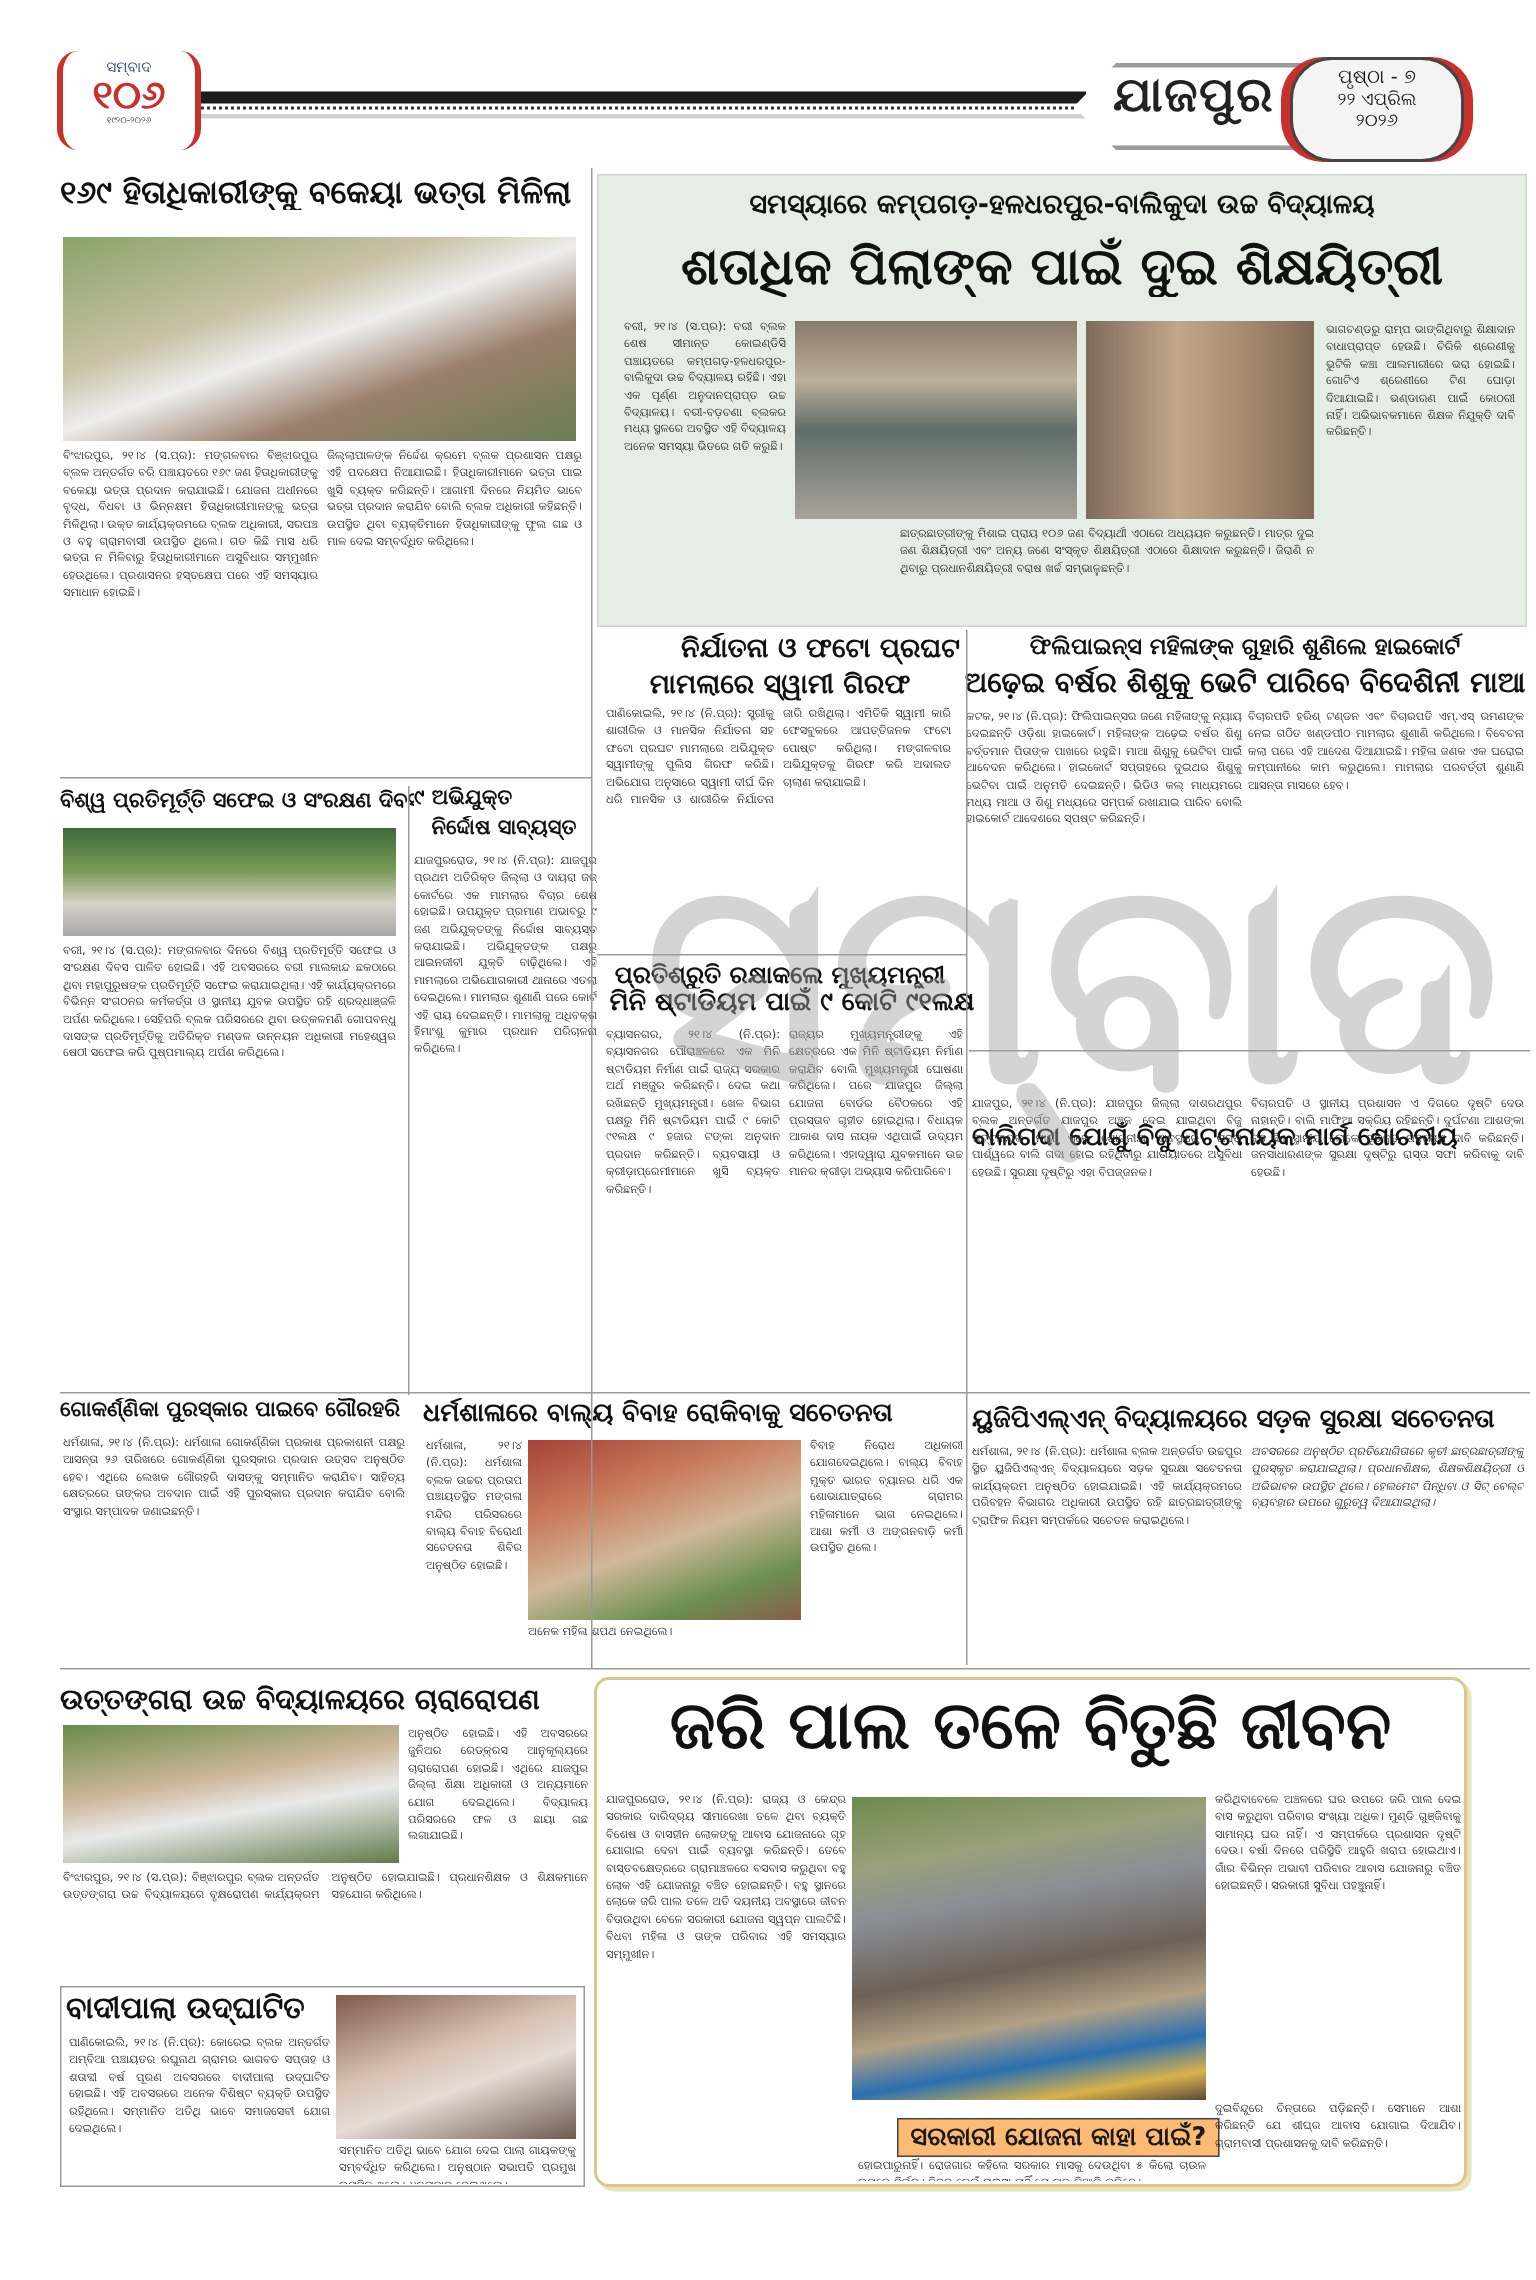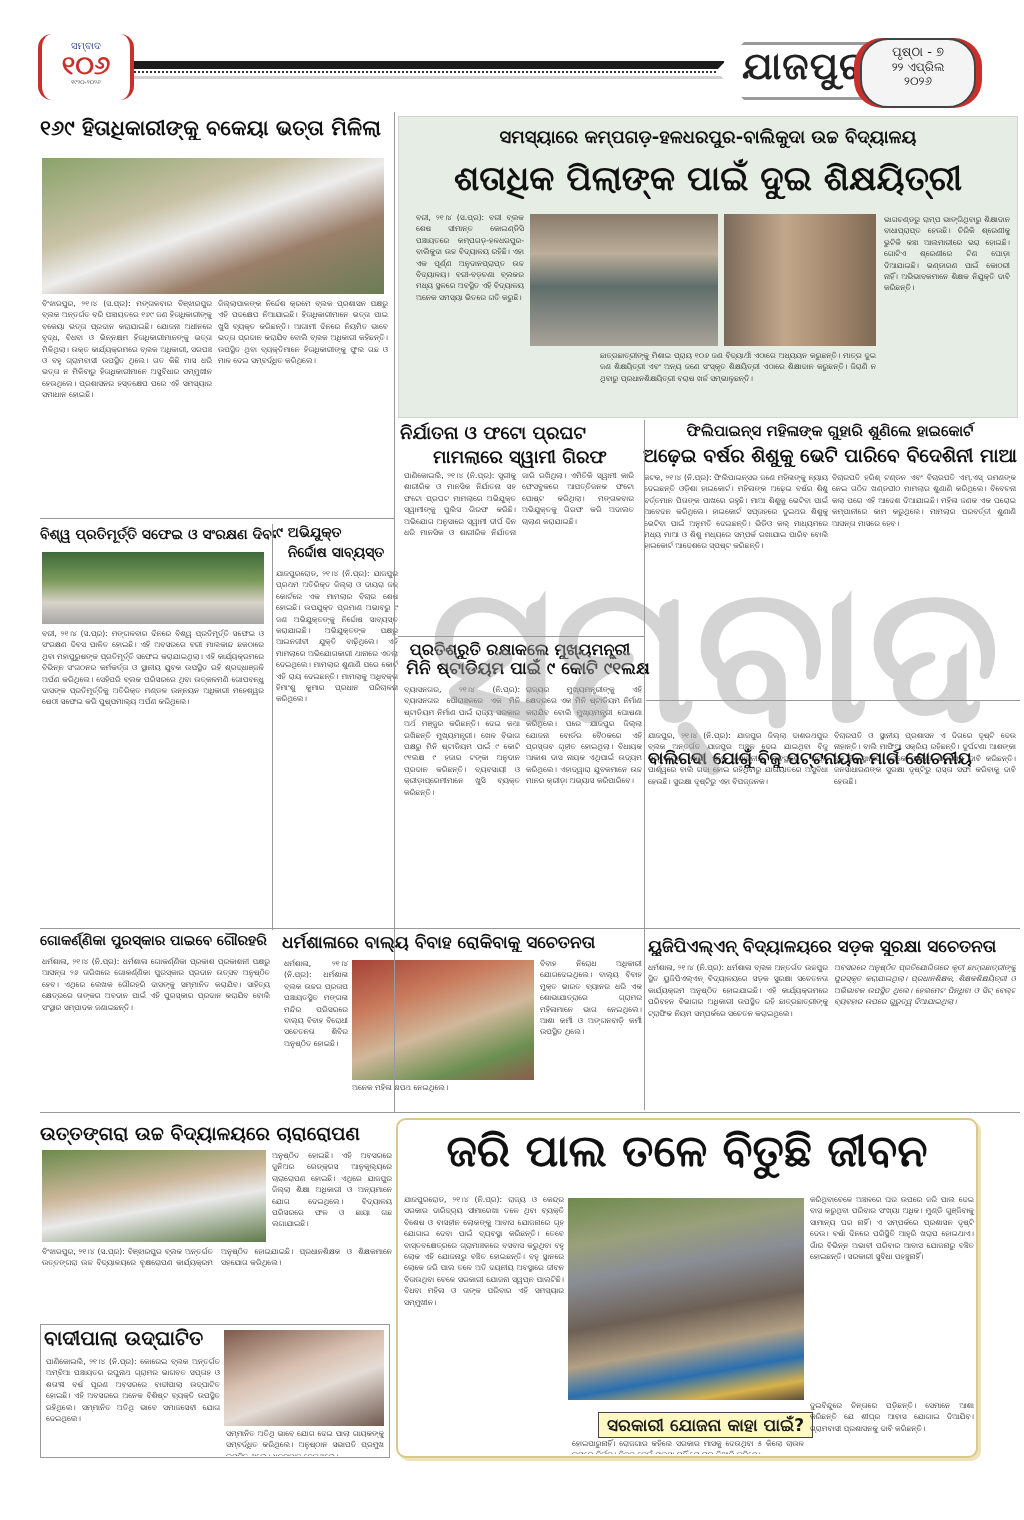--- a/index.html
+++ b/index.html
@@ -7,34 +7,34 @@
   .abs { position: absolute; }
   
   .logo { left: 38px; top: 34px; width: 96px; height: 66px; border-left: 4px solid #c9302c; border-right: 4px solid #c9302c; border-radius: 14px; text-align: center; }
   .logo .l1 { font-size: 10px; color: #2b3e8c; margin-top: 6px; }
   .logo .l2 { font-size: 26px; font-weight: bold; color: #c9302c; line-height: 26px; }
   .logo .l3 { font-size: 6px; color: #333; }
   .rule-thick { left: 134px; top: 61px; width: 590px; height: 8px; background: #1c1c1c; }
   .rule-dots { left: 134px; top: 71px; width: 590px; height: 3px; border-top: 2px dotted #333; }
   .rule-grey { left: 134px; top: 76px; width: 590px; height: 3px; background: #d0d0d0; }
   .section-tag { left: 716px; top: 42px; width: 200px; height: 58px; background: #fff; border: 3px solid #9a9a9a; border-left: none; clip-path: polygon(14% 0, 100% 0, 100% 100%, 14% 100%, 0 50%); }
-  .section-name { left: 742px; top: 44px; font-size: 38px; font-weight: bold; color: #222; letter-spacing: 1px; font-family: "DejaVu Sans", sans-serif; }
+  .section-name { left: 742px; top: 44px; font-size: 32px; font-weight: bold; color: #222; letter-spacing: 1px; font-family: "DejaVu Sans", sans-serif; }
   .page-badge { left: 860px; top: 38px; width: 116px; height: 70px; background: #f4f4f4; border: 2px solid #444; border-radius: 28px; text-align: center; box-shadow: -6px 0 0 #c9302c, 6px 0 0 #c9302c; }
   .page-badge .pg { font-size: 13px; margin-top: 4px; }
   .page-badge .dt { font-size: 12px; line-height: 14px; }
 
   .headline { font-weight: bold; color: #111; white-space: nowrap; overflow: hidden; }
   .body-col { font-size: 7.6px; line-height: 11.4px; color: #2a2a2a; text-align: justify; overflow: hidden; }
   .photo { background: linear-gradient(135deg, #6f8a5a, #b7a27c 40%, #d9d2c6 60%, #7c6f5f); overflow: hidden; }
   .vline { background: #999; width: 1px; }
   .hline { background: #999; height: 1px; }
 
   .green-box { left: 398px; top: 116px; width: 620px; height: 302px; background: #e6ede4; border: 1px solid #cfd8cc; }
   .jari-box { left: 396px; top: 1118px; width: 582px; height: 340px; background: #fff; border: 2px solid #d8c98a; border-radius: 10px; box-shadow: 3px 3px 0 #ece3b8; }
-  .boxed-sub { border: 1px solid #444; background: #fef9c3; padding: 2px 8px; font-size: 17px; font-weight: bold; }
+  .boxed-sub { border: 1px solid #444; background: #fdba74; padding: 2px 8px; font-size: 17px; font-weight: bold; }
   .watermark { left: 430px; top: 560px; font-size: 190px; font-weight: bold; color: rgba(160,160,160,0.45); line-height: 1; }
 </style>
 </head>
 <body>
 
 <div class="abs logo">
   <div class="l1">ସମ୍ବାଦ</div>
   <div class="l2">୧୦୬</div>
   <div class="l3">୧୯୨୦-୨୦୨୬</div>
 </div>
@@ -56,21 +56,21 @@
 
 <div class="abs green-box"></div>
 <div class="abs headline" style="left:398px;top:126px;width:620px;text-align:center;font-size:18px;">ସମସ୍ୟାରେ କମ୍ପଗଡ଼-ହଳଧରପୁର-ବାଲିକୁଦା ଉଚ୍ଚ ବିଦ୍ୟାଳୟ</div>
 <div class="abs headline" style="left:398px;top:158px;width:620px;text-align:center;font-size:34px;">ଶତାଧିକ ପିଲାଙ୍କ ପାଇଁ ଦୁଇ ଶିକ୍ଷୟିତ୍ରୀ</div>
 <div class="abs body-col" style="left:416px;top:212px;width:108px;height:200px;">ବରୀ, ୨୧।୪ (ସ.ପ୍ର): ବରୀ ବ୍ଲକ ଶେଷ ସୀମାନ୍ତ କୋଇଣ୍ଡିସି ପଞ୍ଚାୟତରେ କମ୍ପଗଡ଼-ହଳଧରପୁର-ବାଲିକୁଦା ଉଚ୍ଚ ବିଦ୍ୟାଳୟ ରହିଛି। ଏହା ଏକ ପୂର୍ଣ୍ଣ ଅନୁଦାନପ୍ରାପ୍ତ ଉଚ୍ଚ ବିଦ୍ୟାଳୟ। ବରୀ-ବଡ଼ଚଣା ବ୍ଲକର ମଧ୍ୟ ସ୍ଥଳରେ ଅବସ୍ଥିତ ଏହି ବିଦ୍ୟାଳୟ ଅନେକ ସମସ୍ୟା ଭିତରେ ଗତି କରୁଛି।</div>
 <div class="abs photo" style="left:530px;top:214px;width:188px;height:132px;background:linear-gradient(180deg,#8a7b6a 0%,#bcae9b 30%,#5f6e6a 55%,#a9a39a 100%);"></div>
 <div class="abs photo" style="left:724px;top:214px;width:152px;height:132px;background:linear-gradient(90deg,#7d6a5a,#c2a78b 40%,#a58a70 70%,#806a55);"></div>
 <div class="abs body-col" style="left:600px;top:350px;width:276px;height:62px;">ଛାତ୍ରଛାତ୍ରୀଙ୍କୁ ମିଶାଇ ପ୍ରାୟ ୧୦୬ ଜଣ ବିଦ୍ୟାର୍ଥୀ ଏଠାରେ ଅଧ୍ୟୟନ କରୁଛନ୍ତି। ମାତ୍ର ଦୁଇ ଜଣ ଶିକ୍ଷୟିତ୍ରୀ ଏବଂ ଅନ୍ୟ ଜଣେ ସଂସ୍କୃତ ଶିକ୍ଷୟିତ୍ରୀ ଏଠାରେ ଶିକ୍ଷାଦାନ କରୁଛନ୍ତି। ଜିରାଣି ନ ଥିବାରୁ ପ୍ରଧାନଶିକ୍ଷୟିତ୍ରୀ ବରାଷ ଖର୍ଚ୍ଚ ସମ୍ଭାଳୁଛନ୍ତି।</div>
 <div class="abs body-col" style="left:884px;top:214px;width:126px;height:172px;">ଭାଗଚଣ୍ଡରୁ ରାମ୍ପ ଭାଙ୍ଗିଥିବାରୁ ଶିକ୍ଷାଦାନ ବାଧାପ୍ରାପ୍ତ ହେଉଛି। ଚିରିକି ଶ୍ରେଣୀକୁ ଭୁଟିକି କଞ୍ଚା ଆଲମାରୀରେ ଭରା ହୋଇଛି। ଗୋଟିଏ ଶ୍ରେଣୀରେ ଟିଣ ଘୋଡ଼ା ଦିଆଯାଇଛି। ଭଣ୍ଡାରଣ ପାଇଁ କୋଠରୀ ନାହିଁ। ଅଭିଭାବକମାନେ ଶିକ୍ଷକ ନିଯୁକ୍ତି ଦାବି କରିଛନ୍ତି।</div>
 
-<div class="abs headline" style="left:400px;top:422px;width:240px;text-align:left;font-size:18px;">ନିର୍ଯାତନା ଓ ଫଟୋ ପ୍ରଘଟ</div>
+<div class="abs headline" style="left:400px;top:422px;width:240px;text-align:right;font-size:18px;">ନିର୍ଯାତନା ଓ ଫଟୋ ପ୍ରଘଟ</div>
 <div class="abs headline" style="left:400px;top:446px;width:240px;text-align:center;font-size:18px;">ମାମଲାରେ ସ୍ୱାମୀ ଗିରଫ</div>
 <div class="abs body-col" style="left:404px;top:470px;width:230px;height:160px;column-count:2;column-gap:6px;">ପାଣିକୋଇଲି, ୨୧।୪ (ନି.ପ୍ର): ସ୍ତ୍ରୀକୁ ଶାରୀରିକ ଓ ମାନସିକ ନିର୍ଯାତନା ସହ ଫଟୋ ପ୍ରଘଟ ମାମଲାରେ ଅଭିଯୁକ୍ତ ସ୍ୱାମୀଙ୍କୁ ପୁଲିସ ଗିରଫ କରିଛି। ଅଭିଯୋଗ ଅନୁସାରେ ସ୍ୱାମୀ ଦୀର୍ଘ ଦିନ ଧରି ମାନସିକ ଓ ଶାରୀରିକ ନିର୍ଯାତନା ଜାରି ରଖିଥିଲା। ଏମିତିକି ସ୍ୱାମୀ କାରି ଫେସବୁକରେ ଆପତ୍ତିଜନକ ଫଟୋ ପୋଷ୍ଟ କରିଥିଲା। ମଙ୍ଗଳବାର ଅଭିଯୁକ୍ତକୁ ଗିରଫ କରି ଅଦାଲତ ଚାଲାଣ କରାଯାଇଛି।</div>
 
 <div class="abs headline" style="left:640px;top:422px;width:380px;text-align:center;font-size:15px;">ଫିଲିପାଇନ୍ସ ମହିଳାଙ୍କ ଗୁହାରି ଶୁଣିଲେ ହାଇକୋର୍ଟ</div>
 <div class="abs headline" style="left:640px;top:444px;width:380px;text-align:center;font-size:19px;">ଅଢ଼େଇ ବର୍ଷର ଶିଶୁକୁ ଭେଟି ପାରିବେ ବିଦେଶିନୀ ମାଆ</div>
 <div class="abs body-col" style="left:644px;top:472px;width:184px;height:228px;">କଟକ, ୨୧।୪ (ନି.ପ୍ର): ଫିଲିପାଇନ୍ସର ଜଣେ ମହିଳାଙ୍କୁ ନ୍ୟାୟ ଦେଇଛନ୍ତି ଓଡ଼ିଶା ହାଇକୋର୍ଟ। ମହିଳାଙ୍କ ଅଢ଼େଇ ବର୍ଷର ଶିଶୁ ବର୍ତ୍ତମାନ ପିତାଙ୍କ ପାଖରେ ରହୁଛି। ମାଆ ଶିଶୁକୁ ଭେଟିବା ପାଇଁ ଆବେଦନ କରିଥିଲେ। ହାଇକୋର୍ଟ ସପ୍ତାହରେ ଦୁଇଥର ଶିଶୁକୁ ଭେଟିବା ପାଇଁ ଅନୁମତି ଦେଇଛନ୍ତି। ଭିଡିଓ କଲ୍ ମାଧ୍ୟମରେ ମଧ୍ୟ ମାଆ ଓ ଶିଶୁ ମଧ୍ୟରେ ସମ୍ପର୍କ ରଖାଯାଇ ପାରିବ ବୋଲି ହାଇକୋର୍ଟ ଆଦେଶରେ ସ୍ପଷ୍ଟ କରିଛନ୍ତି।</div>
 <div class="abs body-col" style="left:832px;top:472px;width:184px;height:228px;">ବିଚାରପତି ହରିଶ୍ ଟଣ୍ଡନ ଏବଂ ବିଚାରପତି ଏମ୍.ଏସ୍ ରମଣଙ୍କ ନେଇ ଗଠିତ ଖଣ୍ଡପୀଠ ମାମଲାର ଶୁଣାଣି କରିଥିଲେ। ବିବେଚନା କଲା ପରେ ଏହି ଆଦେଶ ଦିଆଯାଇଛି। ମହିଳା ଜଣକ ଏକ ଘରୋଇ କମ୍ପାନୀରେ କାମ କରୁଥିଲେ। ମାମଲାର ପରବର୍ତ୍ତୀ ଶୁଣାଣି ଆସନ୍ତା ମାସରେ ହେବ।</div>
 
 <div class="abs headline" style="left:40px;top:526px;width:236px;font-size:14px;">ବିଶ୍ୱ ପ୍ରତିମୂର୍ତ୍ତି ସଫେଇ ଓ ସଂରକ୍ଷଣ ଦିବସ</div>
 <div class="abs photo" style="left:42px;top:552px;width:222px;height:72px;background:linear-gradient(180deg,#3e6a3a,#7b9a58 40%,#d8d2c8 70%,#a7a7a7);"></div>

